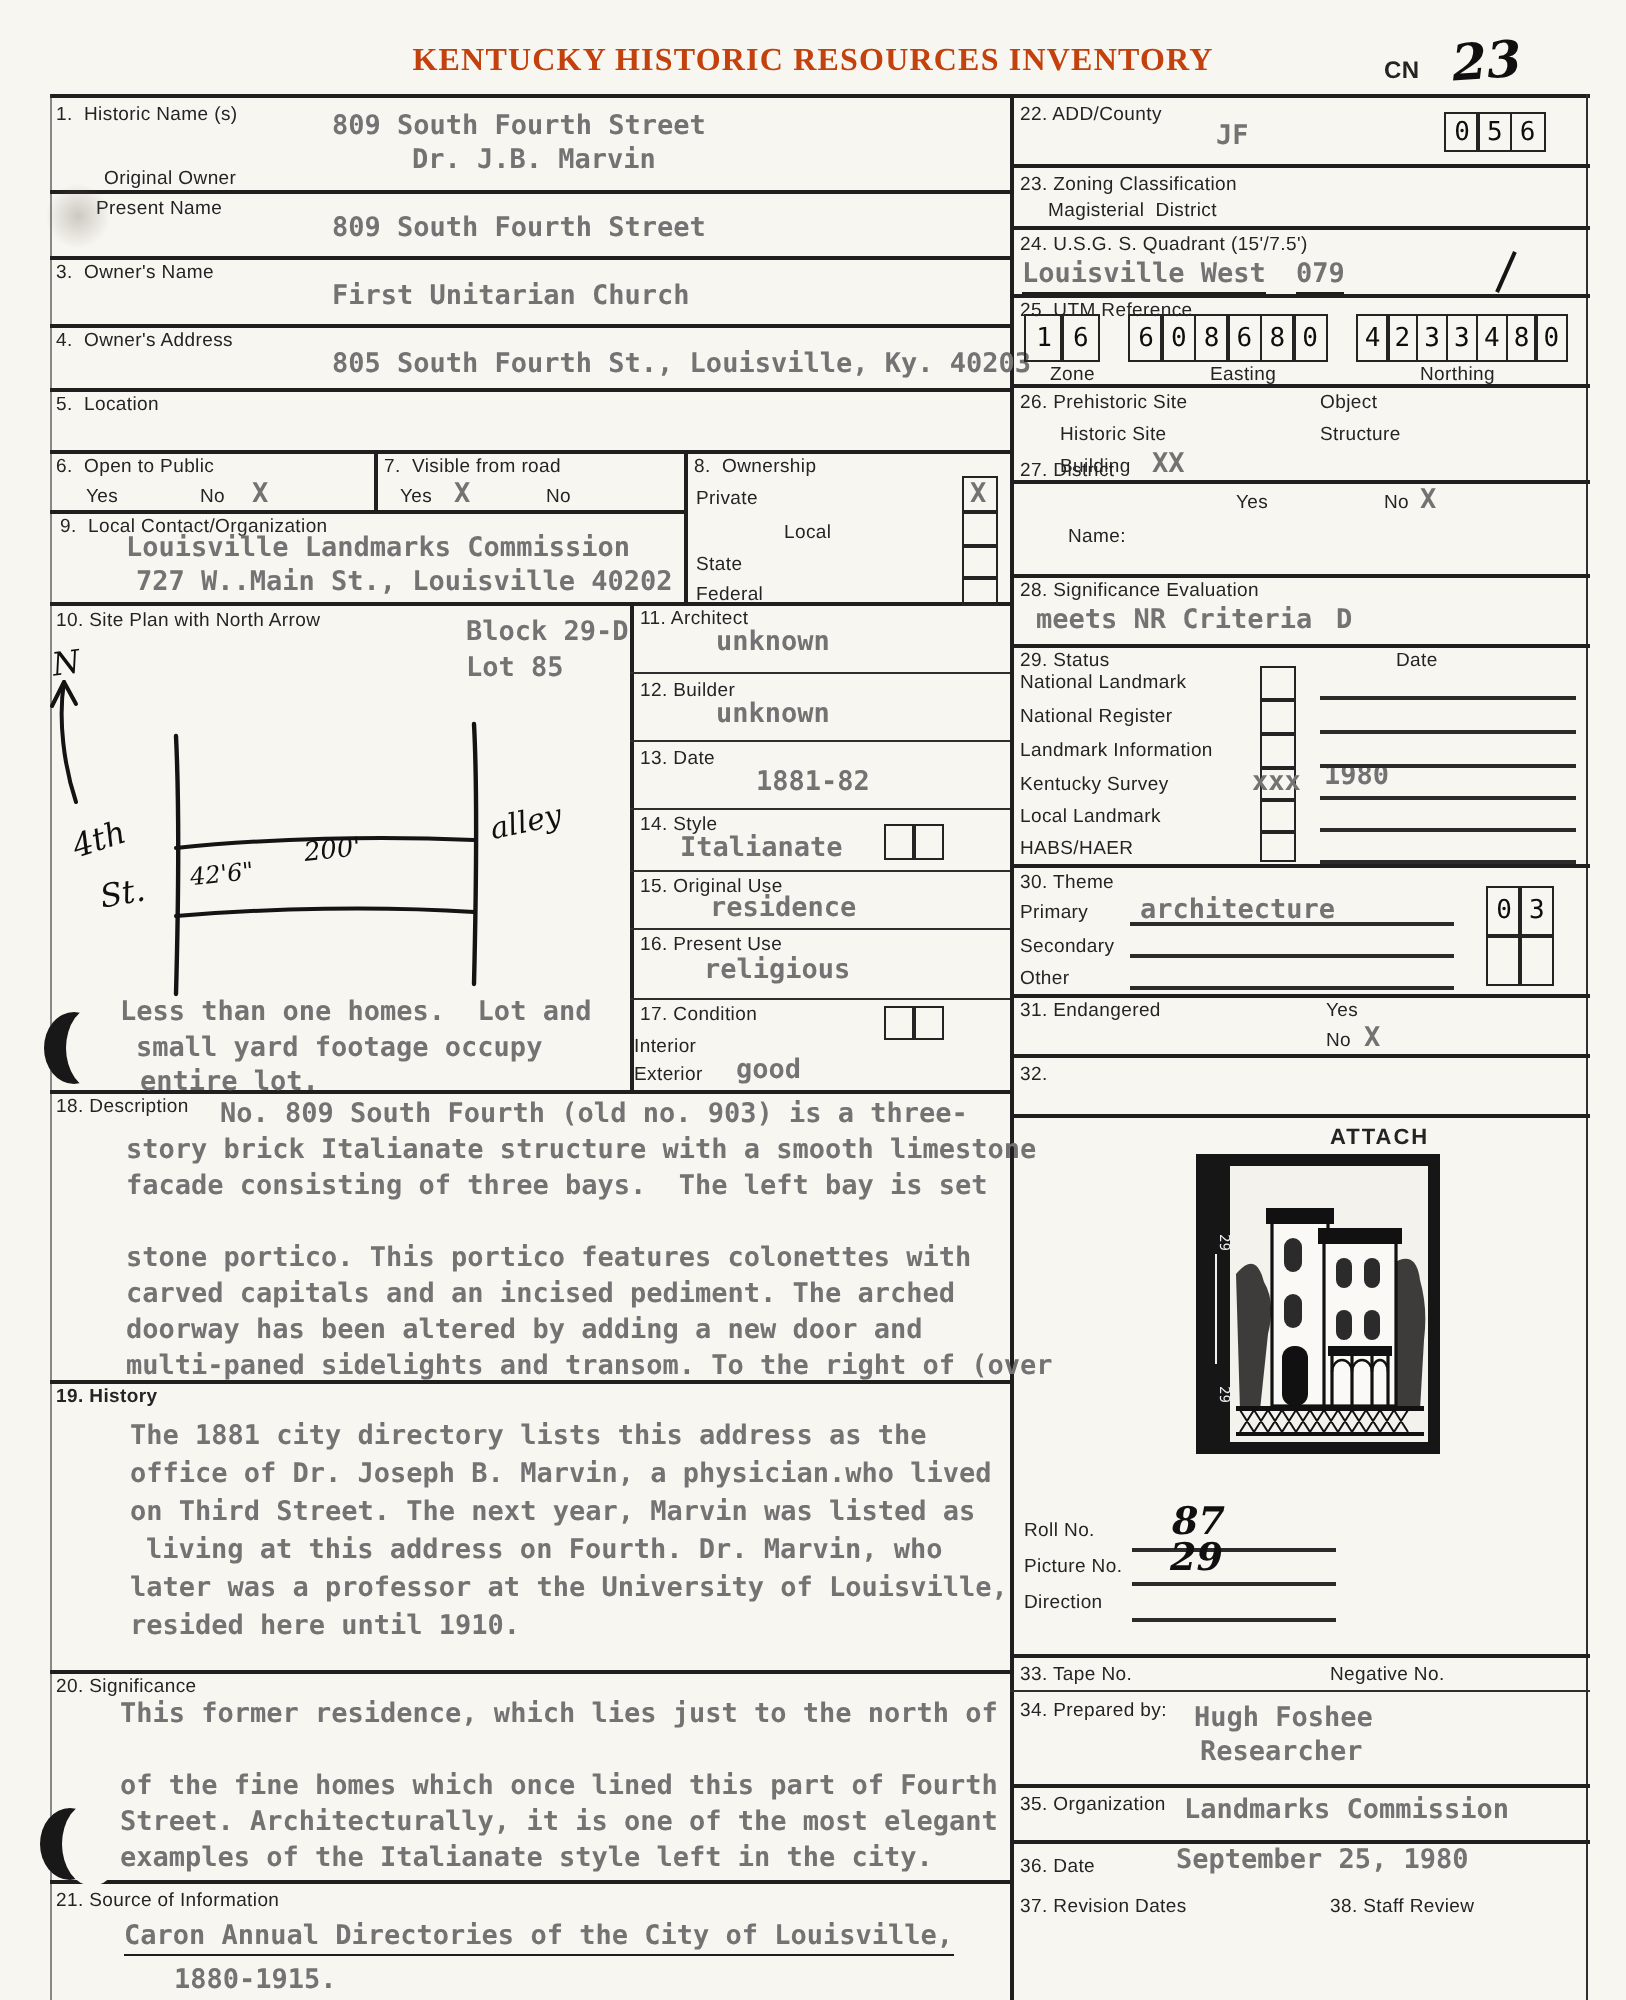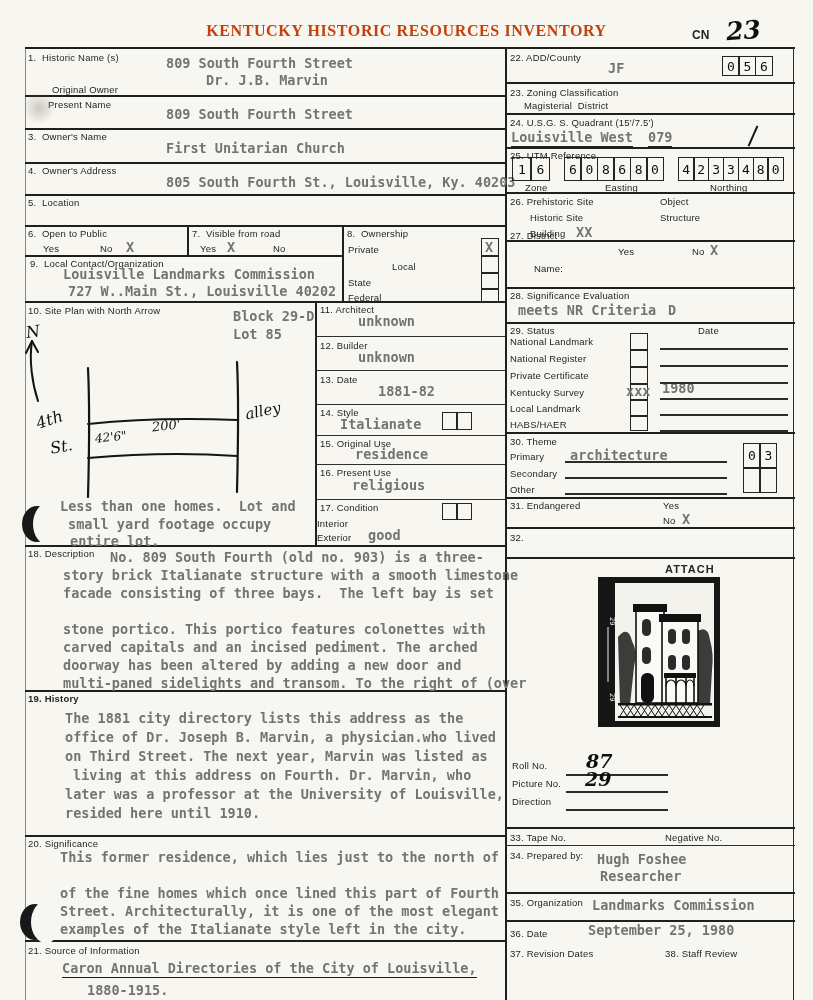--- a/index.html
+++ b/index.html
@@ -251,21 +251,21 @@
   <div class="l" style="left:534px;top:263px;">Name:</div>
 
   <div class="l" style="left:510px;top:290px;">28. Significance Evaluation</div>
   <div class="t" style="left:518px;top:302px;">meets NR Criteria</div>
   <div class="t" style="left:668px;top:302px;">D</div>
 
   <div class="l" style="left:510px;top:325px;">29. Status</div>
   <div class="l" style="left:698px;top:325px;">Date</div>
   <div class="l" style="left:510px;top:336px;">National Landmark</div>
   <div class="l" style="left:510px;top:353px;">National Register</div>
-  <div class="l" style="left:510px;top:370px;">Private Certificate</div>
+  <div class="l" style="left:510px;top:370px;">Landmark Information</div>
   <div class="l" style="left:510px;top:387px;">Kentucky Survey</div>
   <div class="l" style="left:510px;top:403px;">Local Landmark</div>
   <div class="l" style="left:510px;top:419px;">HABS/HAER</div>
   <div class="bx" style="left:630px;top:333px;width:18px;height:17px;"></div>
   <div class="bx" style="left:630px;top:350px;width:18px;height:17px;"></div>
   <div class="bx" style="left:630px;top:367px;width:18px;height:17px;"></div>
   <div class="bx" style="left:630px;top:384px;width:18px;height:16px;"></div>
   <div class="bx" style="left:630px;top:400px;width:18px;height:16px;"></div>
   <div class="bx" style="left:630px;top:416px;width:18px;height:15px;"></div>
   <div class="t" style="left:626px;top:383px;">xxx</div>

